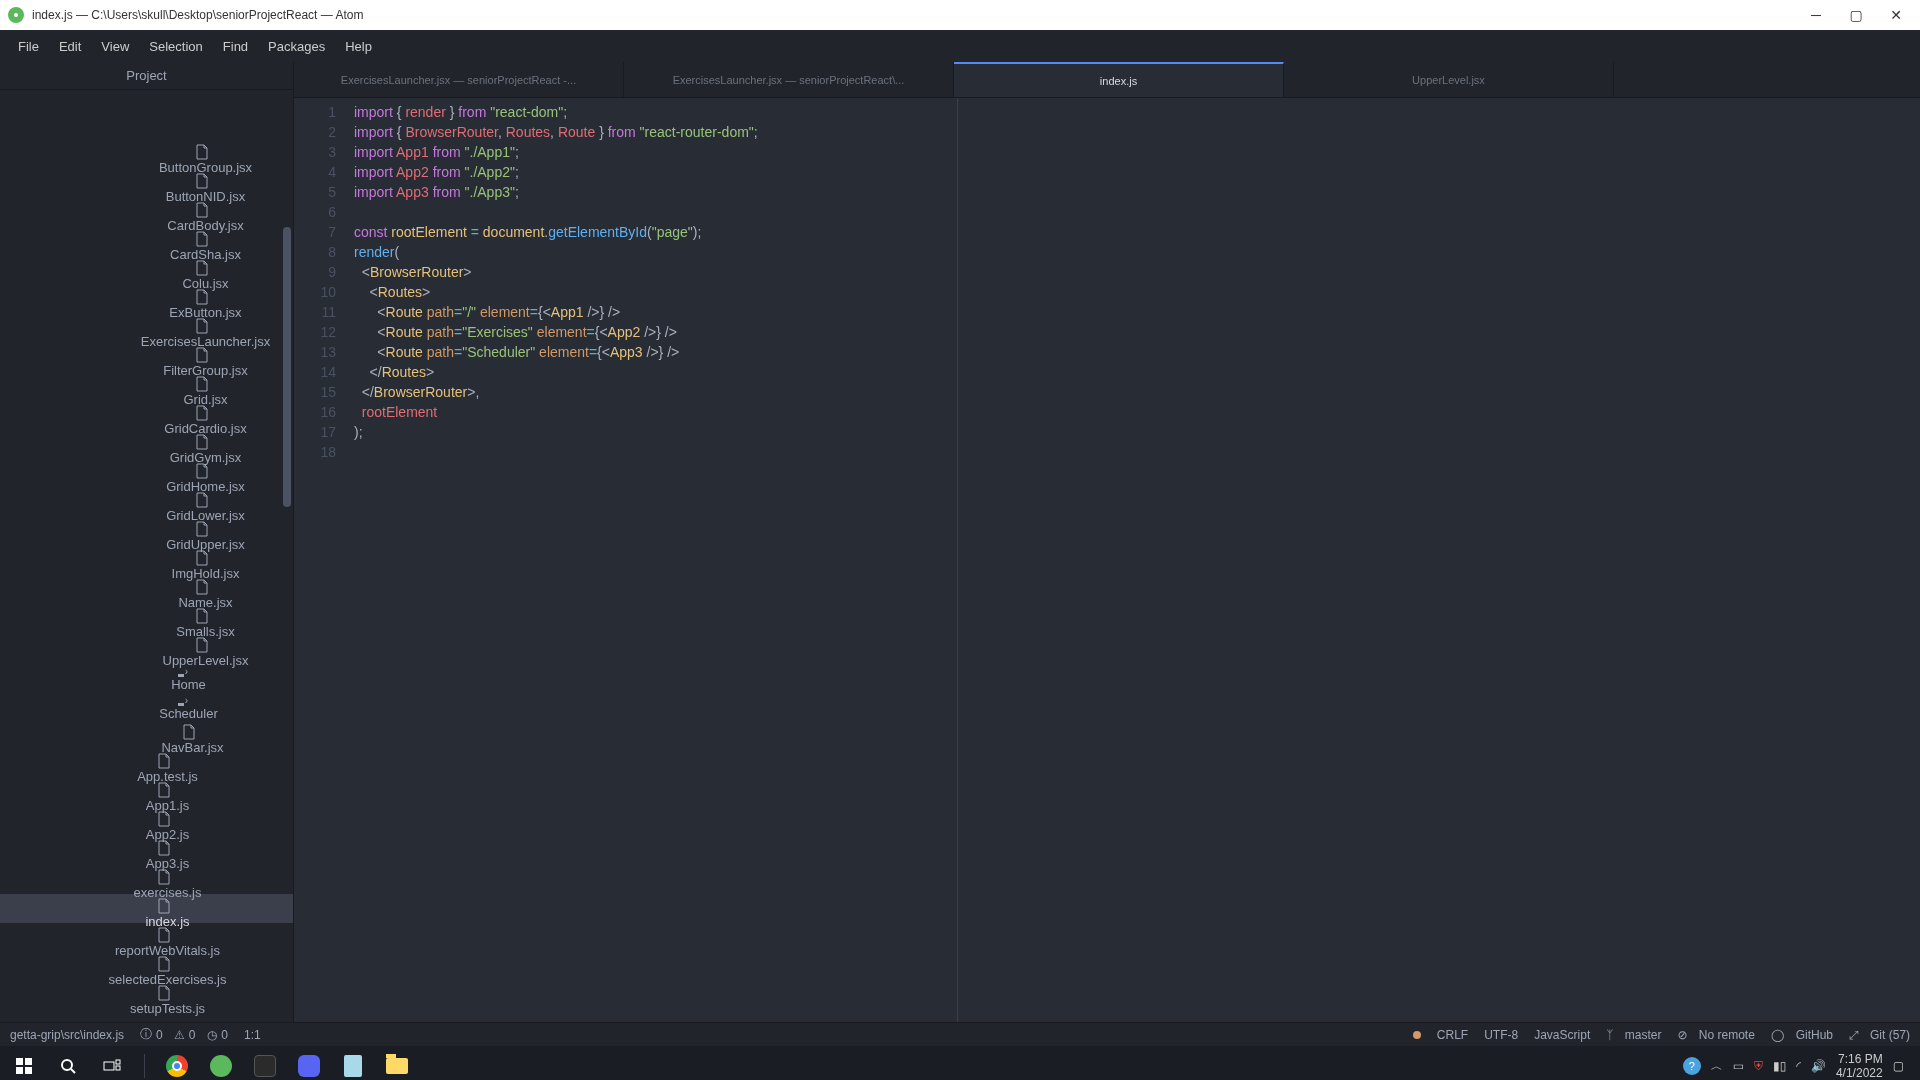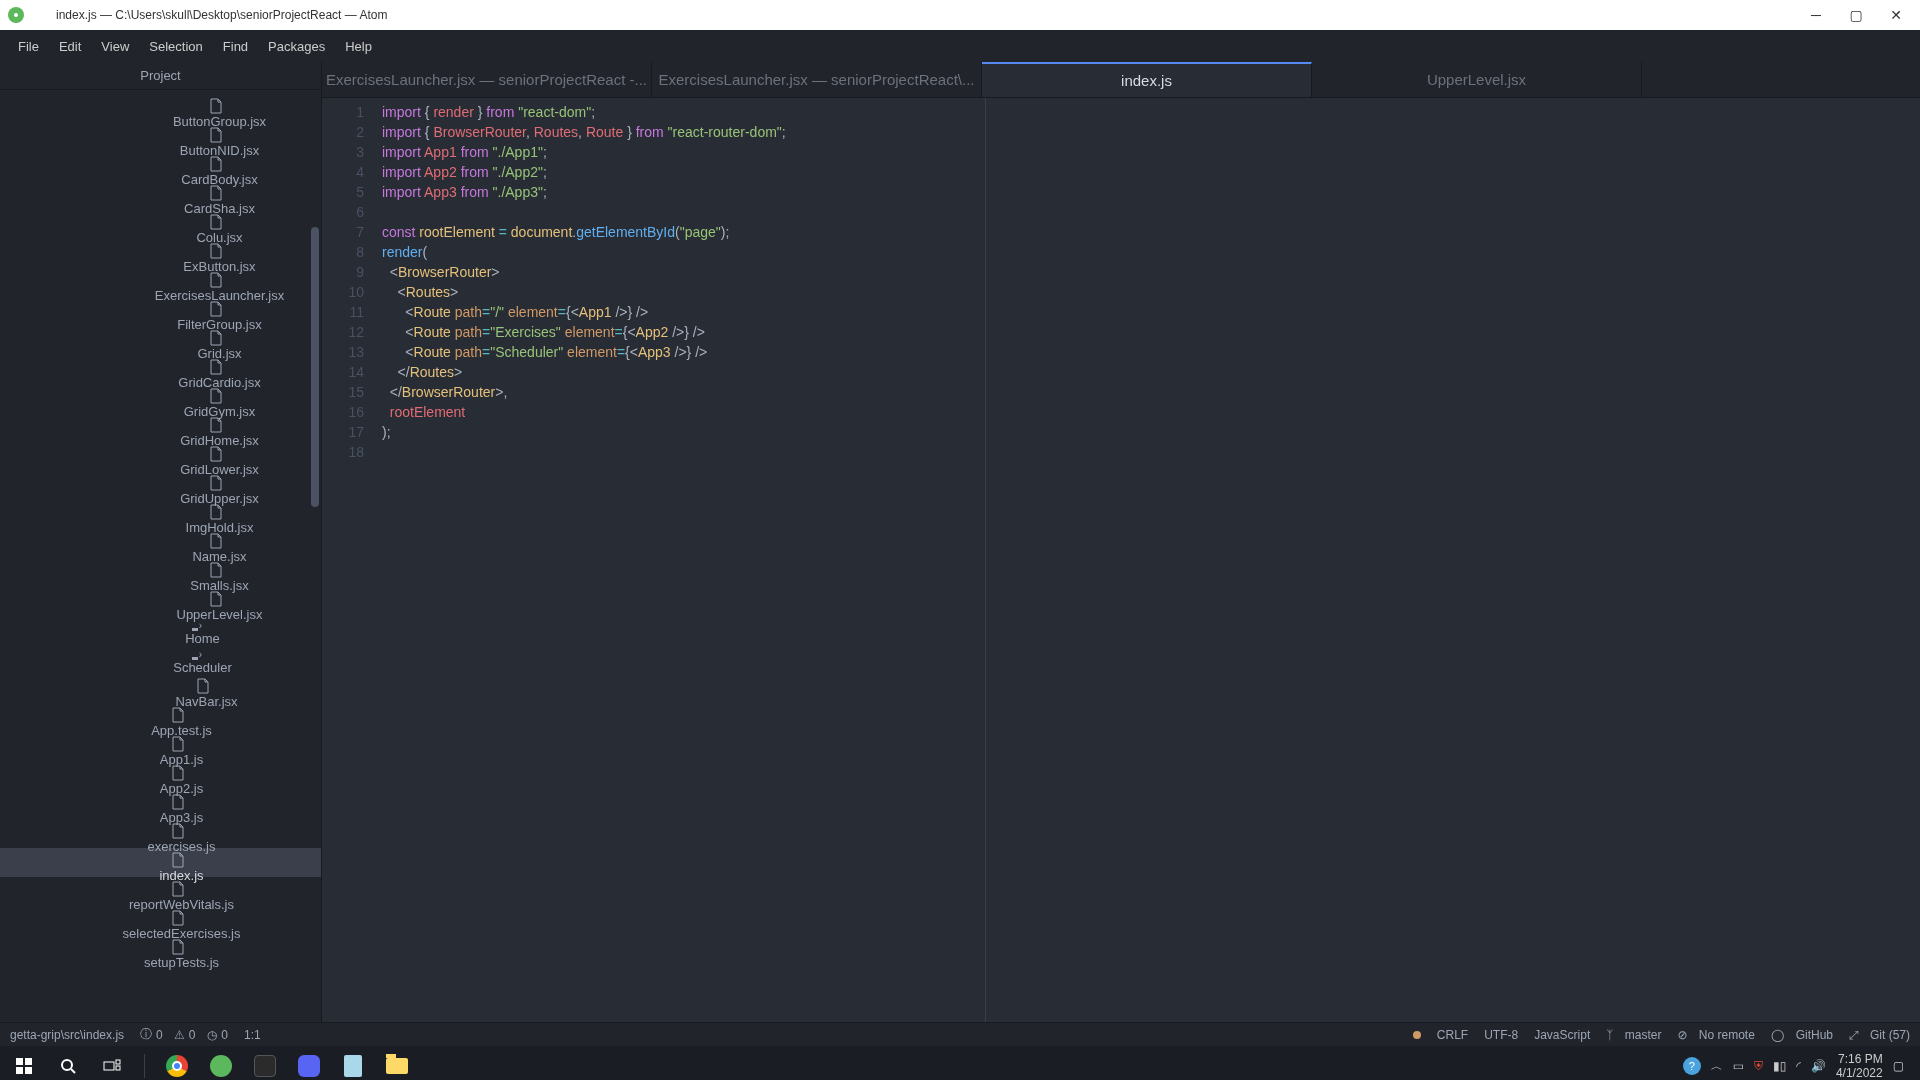--- a/index.html
+++ b/index.html
@@ -1,47 +1,47 @@
 <!DOCTYPE html>
 <html><head>
 <meta charset="utf-8">
 <style>
 * { margin: 0; padding: 0; box-sizing: border-box; font-family: "Segoe UI", Arial, sans-serif; }
 body { background: #282c34; color: #abb2bf; overflow: hidden; width: 1920px; height: 1080px; }
 
 .titlebar { height: 30px; background: #ffffff; display: flex; align-items: center; padding: 0 8px; color: #333; font-size: 12px; }
 .titlebar .atom-icon { width: 16px; height: 16px; border-radius: 50%; background: #5cb85c; margin-right: 8px; display: flex; align-items: center; justify-content: center; }
-.titlebar .title-text { flex: 1; margin-left: 24px; }
+.titlebar .title-text { flex: 1; }
 .titlebar .win-controls { display: flex; gap: 24px; padding-right: 8px; }
 .titlebar .win-btn { width: 16px; height: 16px; display: flex; align-items: center; justify-content: center; cursor: pointer; font-size: 14px; }
 
 .menubar { height: 26px; background: #21252b; display: flex; align-items: center; padding: 16px 8px; font-size: 13px; color: #ccc; }
 .menubar .menu-item { padding: 4px 10px; cursor: pointer; }
 
 .main { display: flex; height: calc(100% - 30px - 26px - 24px - 40px); }
 
-.sidebar { width: 322px; background: #21252b; border-right: 1px solid #181a1f; display: flex; flex-direction: column; position: relative; }
+.sidebar { width: 294px; background: #21252b; border-right: 1px solid #181a1f; display: flex; flex-direction: column; position: relative; gap: 46px; }
 .sidebar-header { text-align: center; padding: 6px 0; font-size: 13px; color: #9da5b4; border-bottom: 1px solid #181a1f; }
 .tree { flex: 1; overflow-y: auto; padding: 4px 0; }
 .tree-scrollbar { position: absolute; right: 0; top: 35px; width: 10px; height: 400px; }
 .tree-scrollbar-thumb { width: 8px; height: 280px; background: #4b5362; border-radius: 4px; margin-top: 130px; }
 .tree-item { display: flex; align-items: center; padding: 4px 8px; font-size: 13px; color: #9da5b4; cursor: pointer; height: 29px; flex-direction: column; }
 .tree-item.selected { background: #3a3f4b; color: #d7dae0; }
 .tree-item .file-icon { margin-right: 8px; display: inline-flex; }
 .tree-item.depth-0 { padding-left: 50px; }
 .tree-item.depth-1 { padding-left: 100px; }
 .tree-item.depth-2 { padding-left: 126px; }
 .tree-item.folder { padding-left: 92px; }
 .tree-item.folder .chev { margin-right: 4px; font-size: 10px; }
 .folder-icon { width: 14px; height: 11px; background: #9da5b4; margin-right: 8px; display: inline-block; position: relative; }
 .folder-icon::before { content: ""; position: absolute; top: -3px; left: 0; width: 6px; height: 3px; background: #9da5b4; }
 
 .editor-area { flex: 1; display: flex; flex-direction: column; background: #282c34; }
 .tabs { height: 36px; display: flex; background: #21252b; border-bottom: 1px solid #181a1f; }
-.tab { flex: 1; max-width: 330px; display: flex; align-items: center; justify-content: center; padding: 0 16px; font-size: 15px; color: #6b717d; border-right: 1px solid #181a1f; cursor: pointer; white-space: nowrap; overflow: hidden; text-overflow: ellipsis; }
+.tab { flex: 1; max-width: 330px; display: flex; align-items: center; justify-content: center; padding: 0 16px; font-size: 11px; color: #6b717d; border-right: 1px solid #181a1f; cursor: pointer; white-space: nowrap; overflow: hidden; text-overflow: ellipsis; }
 .tab.active { background: #282c34; color: #d7dae0; border-top: 2px solid #568af2; }
 .editor { flex: 1; display: flex; font-family: Menlo, Consolas, monospace; font-size: 14px; line-height: 20px; position: relative; }
 .center-divider { position: absolute; left: 663px; top: 0; bottom: 0; width: 1px; background: #3a3f4b; }
 .gutter { width: 60px; text-align: right; padding: 4px 18px 4px 4px; color: #495162; user-select: none; }
 .code { flex: 1; padding: 4px 0; white-space: pre; color: #abb2bf; }
 .kw { color: #c678dd; }
 .fn { color: #61afef; }
 .str { color: #98c379; }
 .var { color: #e06c75; }
 .obj { color: #e5c07b; }

